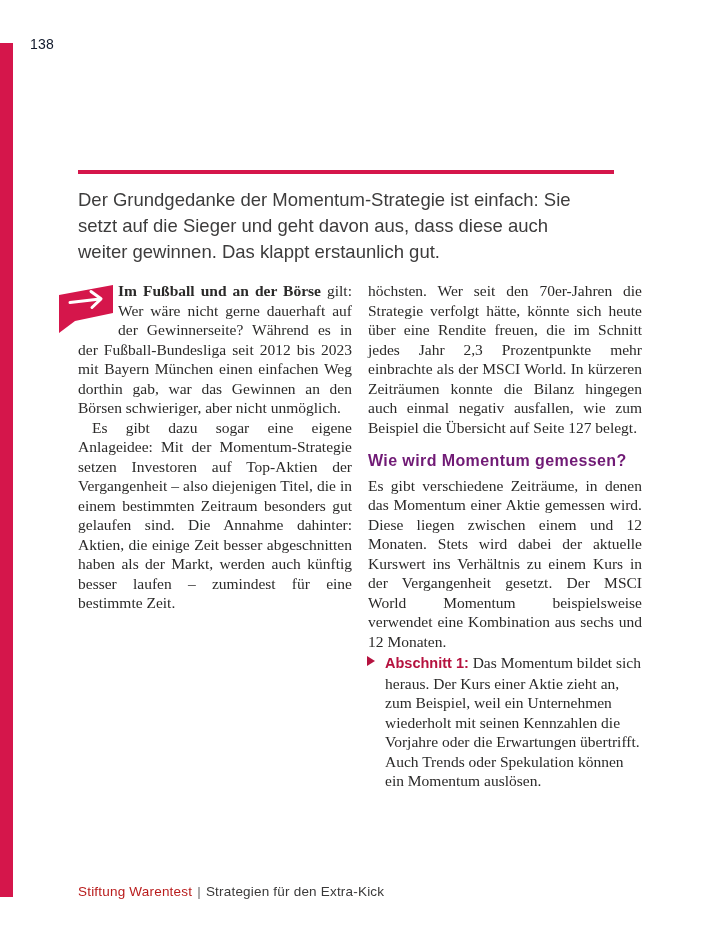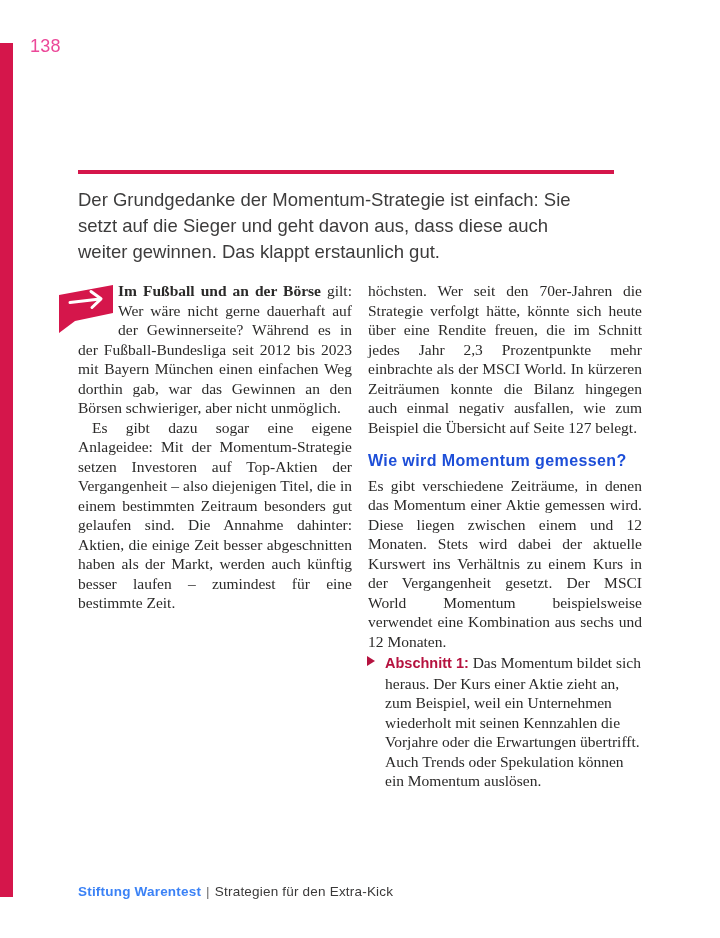--- a/index.html
+++ b/index.html
@@ -10,21 +10,21 @@
     font-family: "Liberation Sans", sans-serif;
     overflow: hidden;
   }
   .red-bar {
     position: absolute; left: 0; top: 43px;
     width: 13px; height: 854px;
     background: #d5164b;
   }
   .page-number {
     position: absolute; left: 30px; top: 36px;
-    font-size: 18px; font-weight: 400; color: #ec4899;
+    font-size: 14px; font-weight: 400; color: #0f172a;
     letter-spacing: 0.2px;
   }
   .content {
     position: absolute; left: 78px; top: 170px; width: 564px;
   }
   .title {
     margin: 0 0 13px 0;
     font-family: "Liberation Sans", sans-serif;
     font-size: 34px; font-weight: 700; color: #232020;
     letter-spacing: -0.3px; line-height: 1.05;
@@ -53,21 +53,21 @@
   .col p.indent { text-indent: 14px; }
   .lead-icon {
     float: left;
     width: 56px; height: 42px;
     margin: 2px 4px 2px -20px;
   }
   .lead-icon svg { overflow: visible; display: block; }
   .bold-lead { font-weight: 700; }
   .section-heading {
     font-family: "Liberation Sans", sans-serif;
-    font-size: 16px; font-weight: 700; color: #1d4ed8;
+    font-size: 16px; font-weight: 700; color: #701a75;
     letter-spacing: 0.4px;
     margin: 14px 0 5px 0;
     text-align: left;
   }
   .bullet-item {
     position: relative;
     padding-left: 17px;
     text-align: left;
     margin-top: 2px;
   }
@@ -82,21 +82,21 @@
     font-family: "Liberation Sans", sans-serif;
     font-weight: 700; color: #b5123f;
     font-size: 14.5px;
   }
   .footer {
     position: absolute; left: 78px; top: 884px;
     font-size: 13.5px; letter-spacing: 0.2px;
     color: #3a3939;
     white-space: nowrap;
   }
-  .footer .brand { font-weight: 700; color: #3b82f6; }
+  .footer .brand { font-weight: 400; color: #b91c1c; }
   .footer .sep { color: #6f6e6e; margin: 0 5px; font-weight: 400; }
 </style>
 </head>
 <body>
 
 <div class="red-bar"></div>
 
 <div class="page-number">138</div>
 
 <div class="content">

